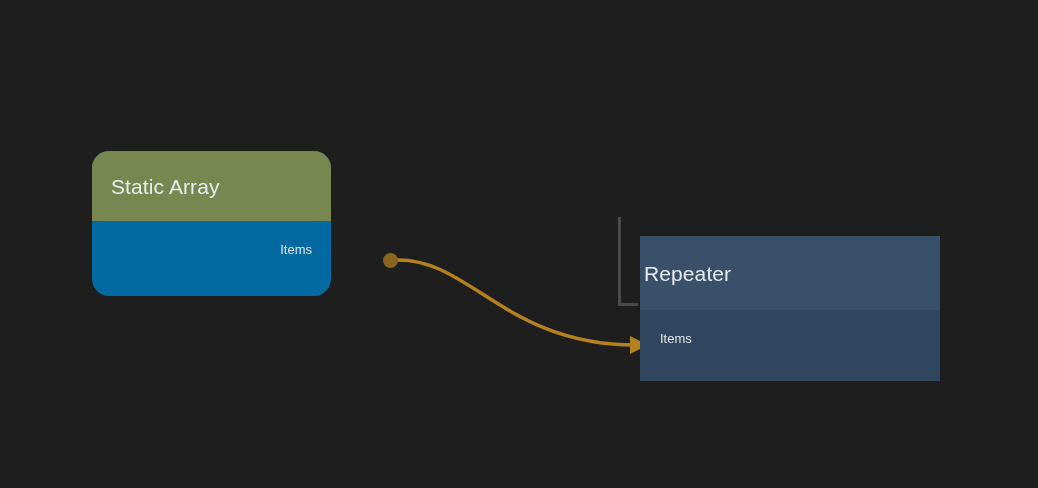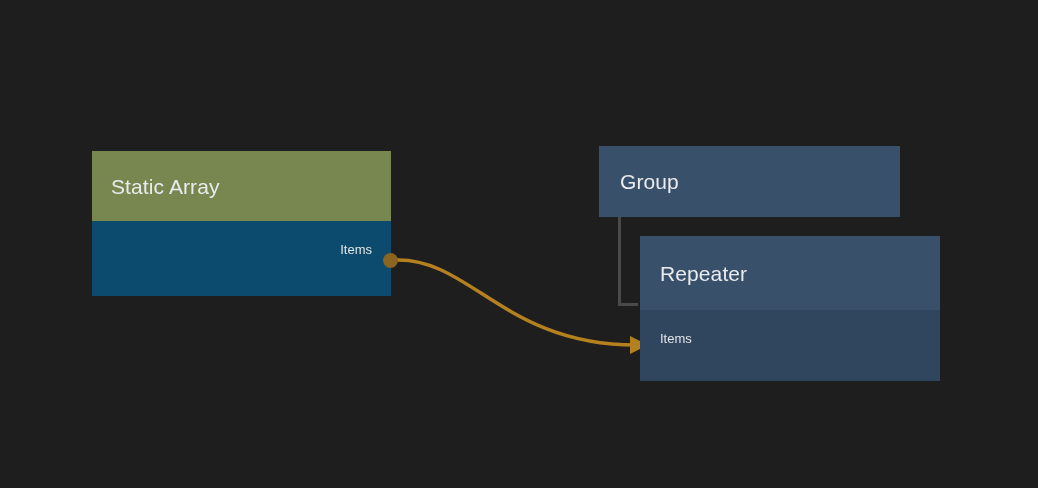--- a/index.html
+++ b/index.html
@@ -52,23 +52,24 @@
   .port-label {
     color: #e3e5e8;
     font-size: 13px;
     line-height: 1;
   }
 
   
   #node-static-array {
     left: 92px;
     top: 151px;
-    width: 299px;
+    width: 239px;
     height: 145px;
-    background: #0c4a6e;
+    background: #0369a1;
+    border-radius: 17px;
   }
   #node-static-array .node-header {
     height: 70px;
     background: #77874f;
     padding-left: 19px;
   }
   #node-static-array .node-body {
     height: 75px;
   }
   #node-static-array .port-row {
@@ -93,21 +94,21 @@
   #node-repeater {
     left: 640px;
     top: 236px;
     width: 300px;
     height: 145px;
     background: #2f465e;
   }
   #node-repeater .node-header {
     height: 74px;
     background: #39506b;
-    padding-left: 20px;
+    padding-left: 4px;
   }
   #node-repeater .node-body {
     height: 71px;
   }
   #node-repeater .port-row {
     left: 20px;
     top: 22px;
   }
 
   .svg-layer {
@@ -145,25 +146,20 @@
     </div>
     <div class="node-body">
       <div class="port-row">
         <span class="port-label">Items</span>
       </div>
     </div>
   </div>
 
   <div class="port-dot" style="left:383px; top:253px;"></div>
 
-  <div class="node" id="node-group">
-    <div class="node-header">
-      <span class="node-title">Group</span>
-    </div>
-  </div>
 
   <div class="node" id="node-repeater">
     <div class="node-header">
       <span class="node-title">Repeater</span>
     </div>
     <div class="node-body">
       <div class="port-row">
         <span class="port-label">Items</span>
       </div>
     </div>

